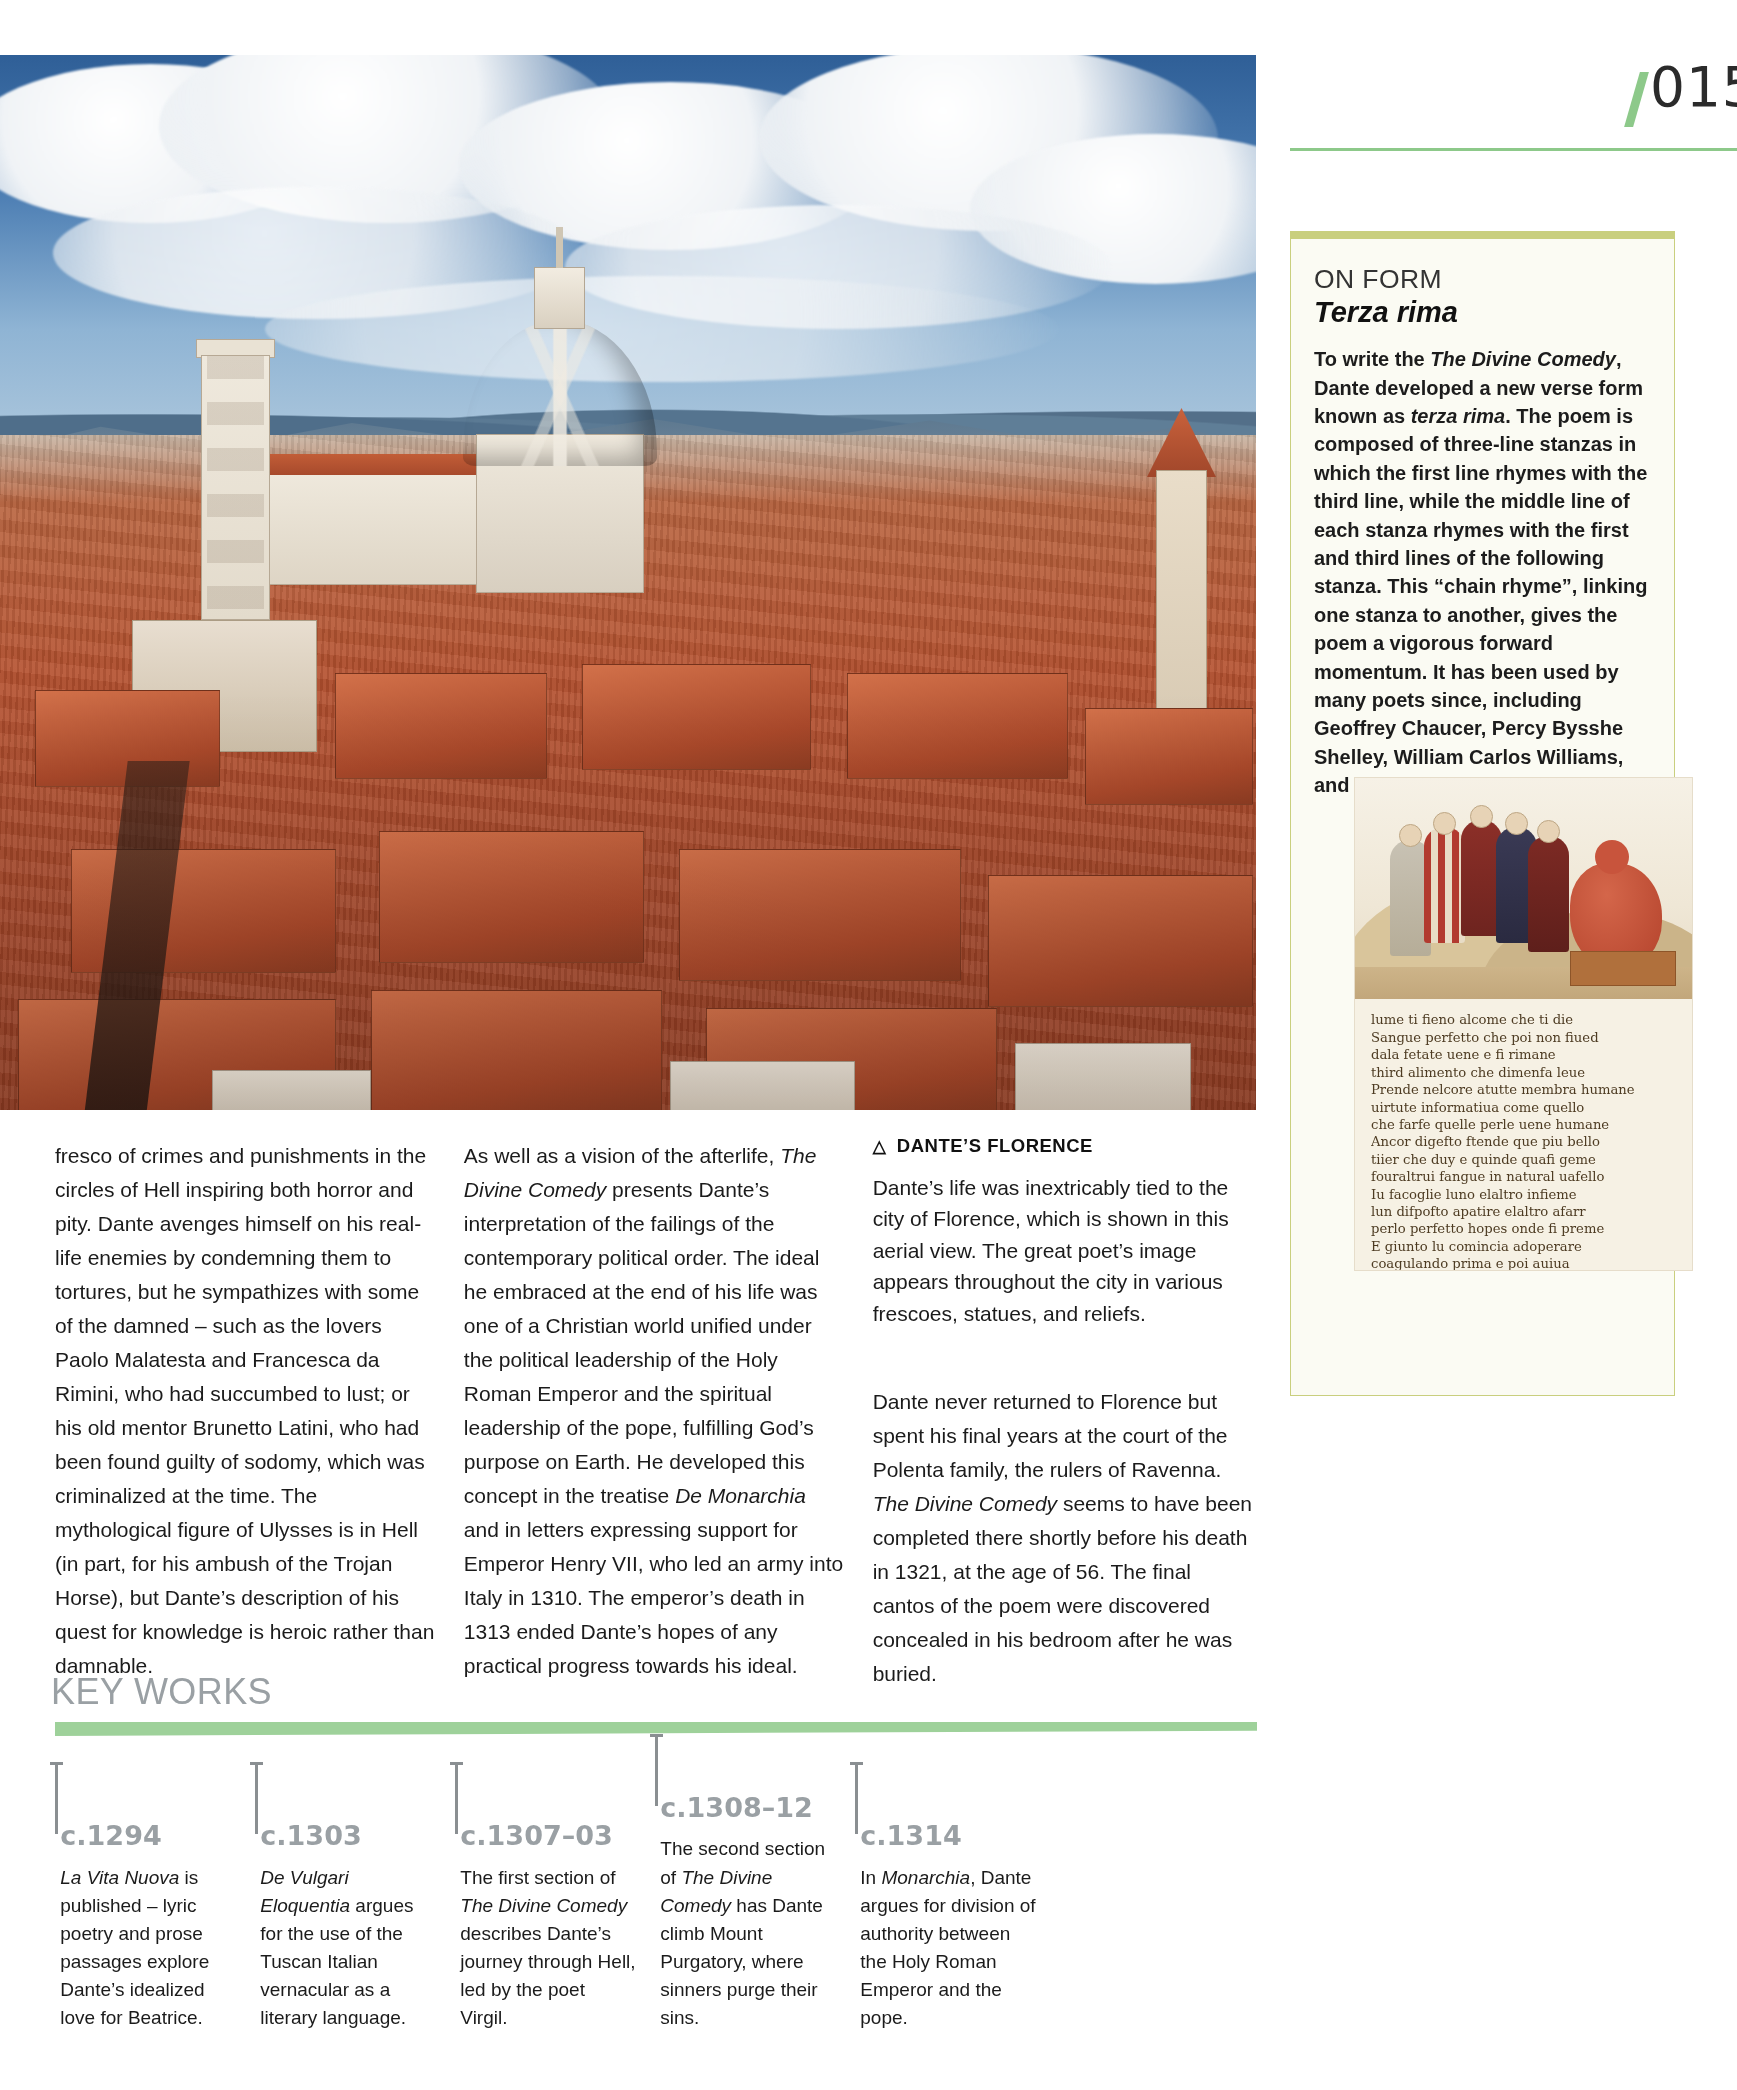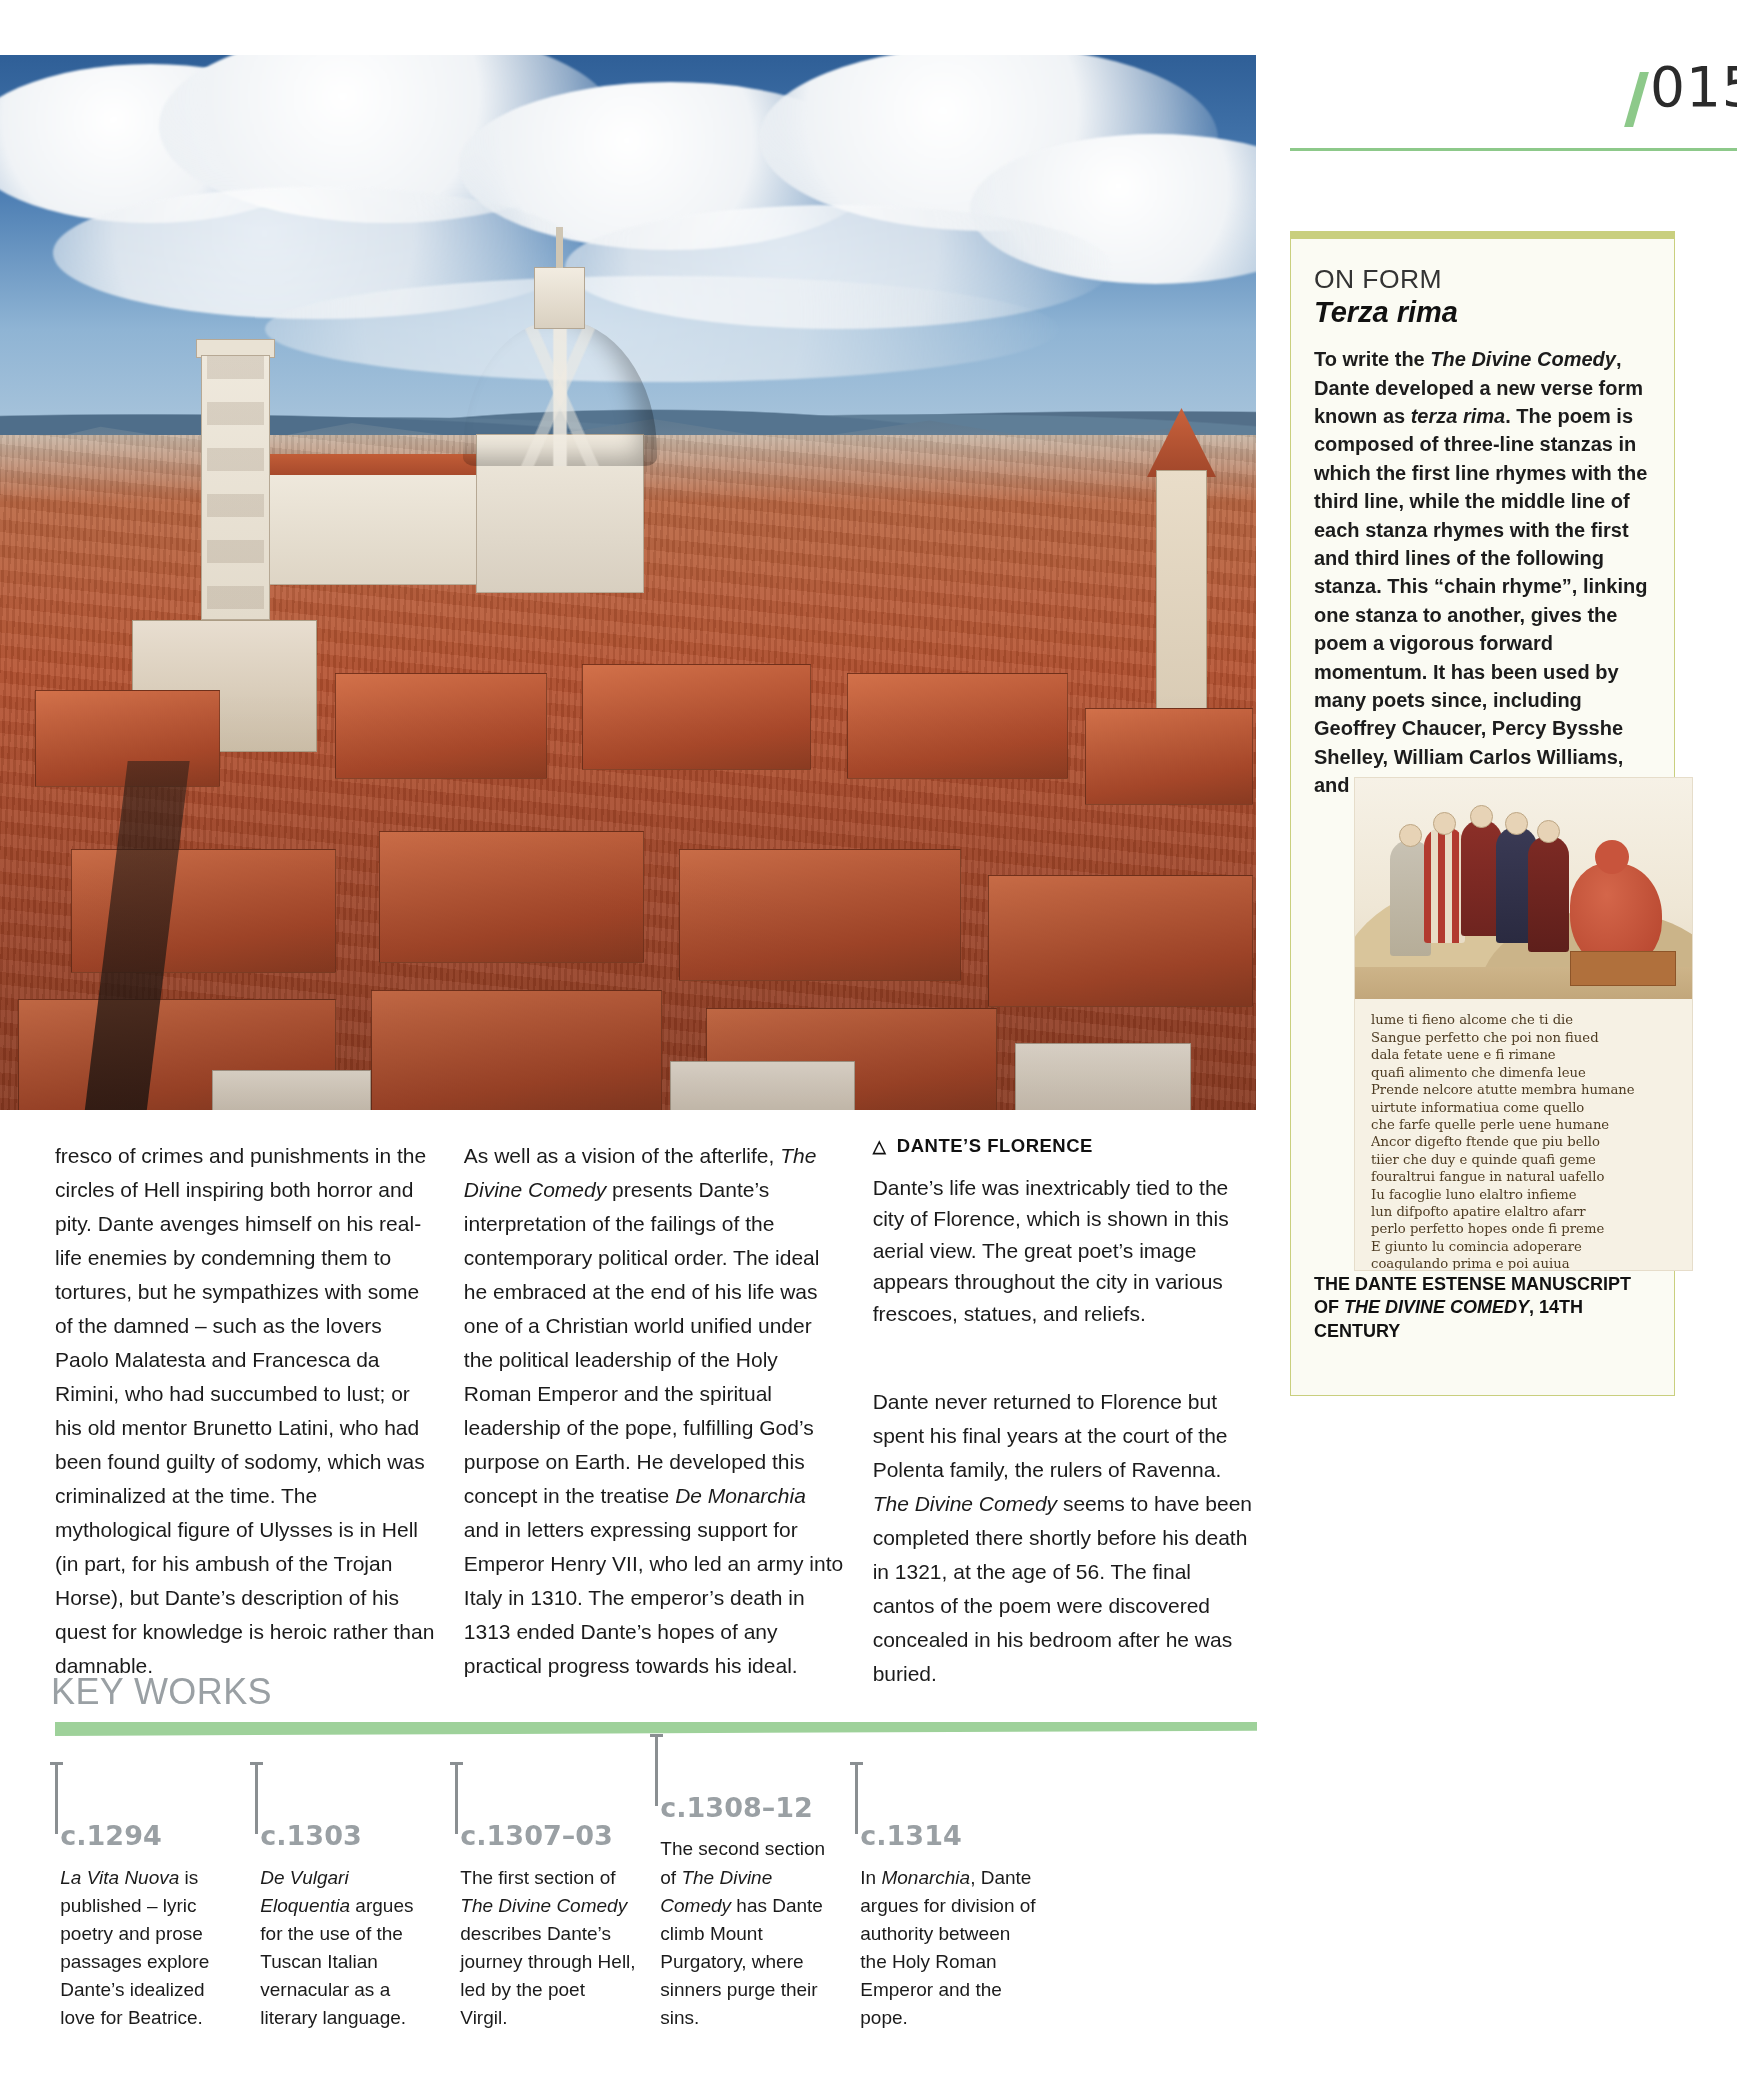--- a/index.html
+++ b/index.html
@@ -390,36 +390,35 @@
       <div class="ms-head h4"></div>
       <div class="ms-head h5"></div>
       <div class="ms-demon"></div>
       <div class="ms-ground"></div>
       <div class="ms-box"></div>
     </div>
     <div class="ms-text">
         <div>lume ti fieno alcome che ti die</div>
         <div>Sangue perfetto che poi non fiued</div>
         <div>dala fetate uene e fi rimane</div>
-        <div>quafi alimento che dimenfa leue</div>
+        <div>third alimento che dimenfa leue</div>
         <div>Prende nelcore atutte membra humane</div>
         <div>uirtute informatiua come quello</div>
         <div>che farfe quelle perle uene humane</div>
         <div>Ancor digefto ftende que piu bello</div>
         <div>tiier che duy e quinde quafi geme</div>
         <div>fouraltrui fangue in natural uafello</div>
         <div>Iu facoglie luno elaltro infieme</div>
         <div>lun difpofto apatire elaltro afarr</div>
         <div>perlo perfetto hopes onde fi preme</div>
         <div>E giunto lu comincia adoperare</div>
         <div>coagulando prima e poi auiua</div>
       </div>
   </figure>
 
-  <div class="ms-cap">THE DANTE ESTENSE MANUSCRIPT OF <i>THE DIVINE COMEDY</i>, 14TH CENTURY</div>
 </aside>
 
 <div class="cols">
   <div class="col">
     <p>fresco of crimes and punishments in the circles of Hell inspiring both horror and pity. Dante avenges himself on his real-life enemies by condemning them to tortures, but he sympathizes with some of the damned – such as the lovers Paolo Malatesta and Francesca da Rimini, who had succumbed to lust; or his old mentor Brunetto Latini, who had been found guilty of sodomy, which was criminalized at the time. The mythological figure of Ulysses is in Hell (in part, for his ambush of the Trojan Horse), but Dante’s description of his quest for knowledge is heroic rather than damnable.</p>
   </div>
   <div class="col">
     <p>As well as a vision of the afterlife, <i>The Divine Comedy</i> presents Dante’s interpretation of the failings of the contemporary political order. The ideal he embraced at the end of his life was one of a Christian world unified under the political leadership of the Holy Roman Emperor and the spiritual leadership of the pope, fulfilling God’s purpose on Earth. He developed this concept in the treatise <i>De Monarchia</i> and in letters expressing support for Emperor Henry VII, who led an army into Italy in 1310. The emperor’s death in 1313 ended Dante’s hopes of any practical progress towards his ideal.</p>
   </div>
   <div class="col">

